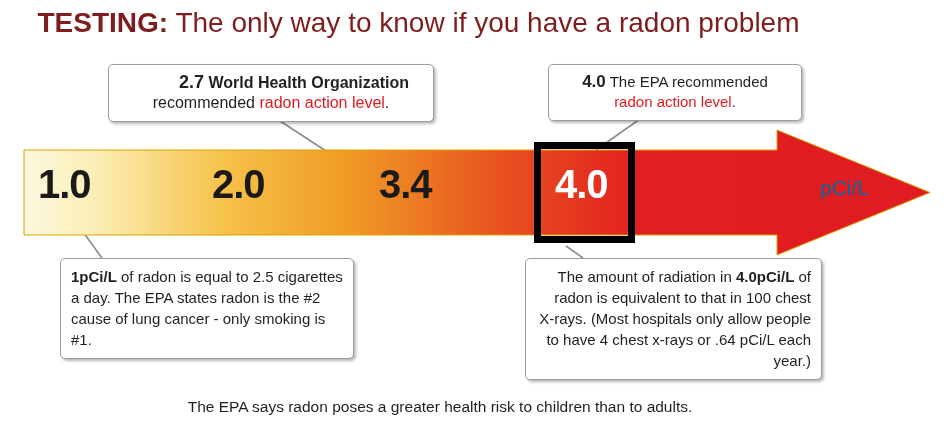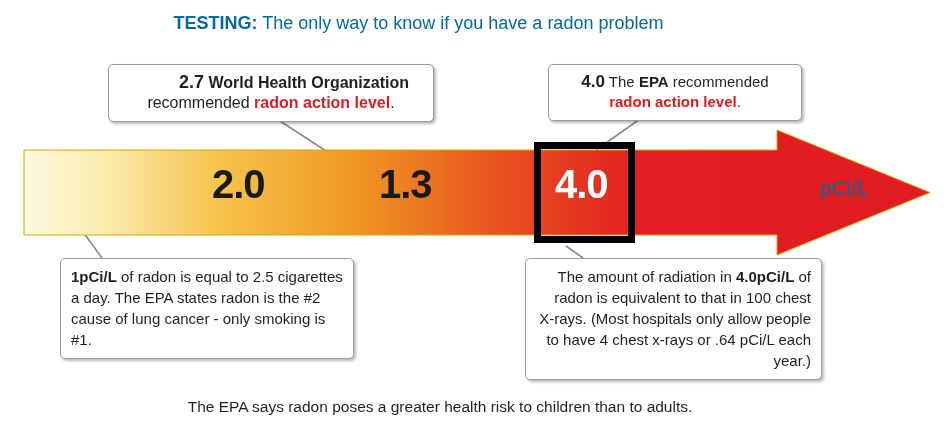--- a/index.html
+++ b/index.html
@@ -20,43 +20,43 @@
     height: 431px;
   }
 
   
   .title {
     position: absolute;
     left: 0;
     top: 8px;
     width: 837px;
     text-align: center;
-    font-size: 18px;
+    font-size: 28px;
     line-height: 30px;
-    color: #0369a1;
+    color: #7f1d1d;
     white-space: nowrap;
   }
   .title .strong {
     font-weight: bold;
   }
 
   
   .callout {
     position: absolute;
     background: #ffffff;
     border: 1px solid #9b9b9b;
     border-radius: 5px;
     box-shadow: 2px 2px 3px rgba(0,0,0,0.28);
     box-sizing: border-box;
     padding: 7px 10px 8px 10px;
     font-size: 14.5px;
     line-height: 18px;
     color: #231f20;
   }
-  .red { color: #e01b22; font-weight: bold; }
+  .red { color: #e01b22; font-weight: normal; }
 
   #who-callout {
     left: 108px;
     top: 64px;
     width: 326px;
     text-align: center;
     font-size: 16px;
     line-height: 20px;
   }
   #who-callout .line1 { font-weight: bold; }
@@ -65,21 +65,21 @@
 
   #epa-callout {
     left: 548px;
     top: 64px;
     width: 254px;
     text-align: center;
     font-size: 15px;
     line-height: 20px;
   }
   #epa-callout .num { font-size: 17px; font-weight: bold; }
-  #epa-callout .bold { font-weight: bold; }
+  #epa-callout .bold { font-weight: normal; }
 
   #low-callout {
     left: 60px;
     top: 258px;
     width: 294px;
     text-align: left;
     font-size: 15px;
     line-height: 21px;
   }
   #high-callout {
@@ -188,22 +188,23 @@
           <stop offset="52%" stop-color="#e8541f"></stop>
           <stop offset="68%" stop-color="#e21f22"></stop>
           <stop offset="100%" stop-color="#e01b22"></stop>
         </linearGradient>
       </defs>
       <path d="M2,22 L755,22 L755,2 L908,64.5 L755,127 L755,107 L2,107 Z" fill="url(#radonGrad)" stroke="#d9a300" stroke-width="1"></path>
     </svg>
   </div>
 
   <div class="scale-labels">
+    <div class="tick t1">1.0</div>
     <div class="tick t2">2.0</div>
-    <div class="tick t3">1.3</div>
+    <div class="tick t3">3.4</div>
     <div class="highlight-box"></div>
     <div class="tick t4">4.0</div>
     <div class="units">pCi/L</div>
   </div>
 
   <div class="callout" id="who-callout">
     <div class="line1">
       <span class="num">2.7</span><span> World Health Organization</span>
     </div>
     <div class="line2">

